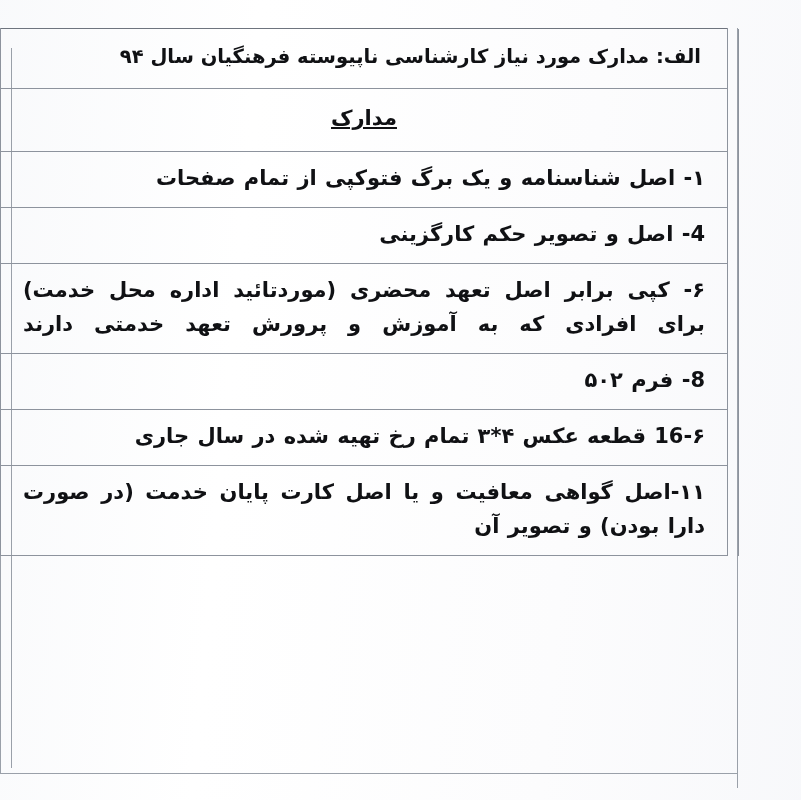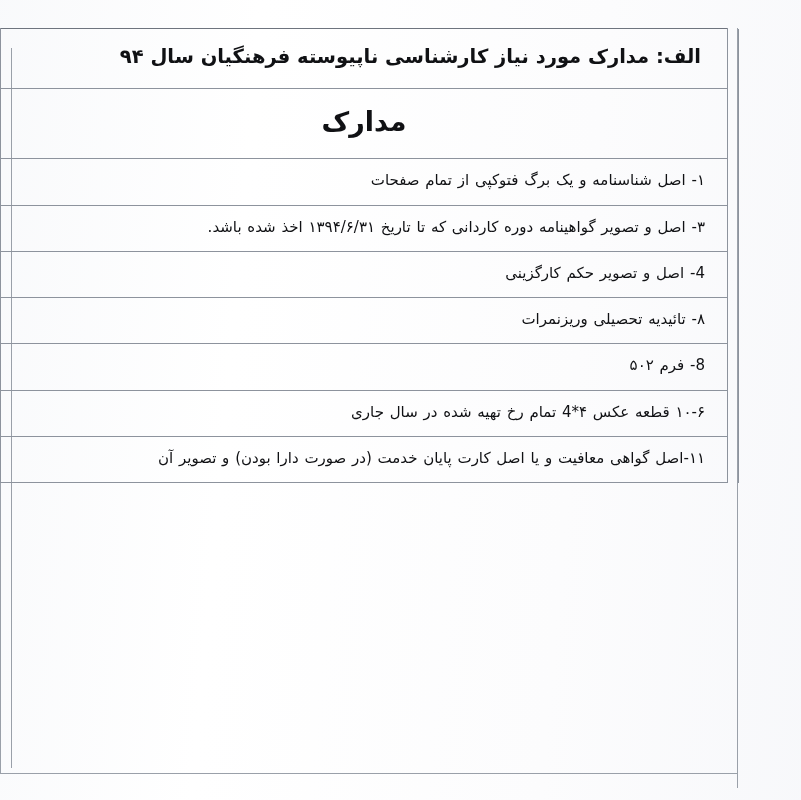--- a/index.html
+++ b/index.html
@@ -76,30 +76,31 @@
     font-size: 19.5px;
     font-weight: bold;
     line-height: 1.5;
     letter-spacing: -0.2px;
     padding: 9px 14px 11px 8px;
     text-align: right;
     white-space: nowrap;
   }
 
   .col-header {
-    font-size: 27px;
+    font-size: 21px;
     font-weight: bold;
     text-align: center;
     padding: 13px 0 15px 0;
     letter-spacing: 0.3px;
+    text-decoration: underline;
   }
 
   .item-text {
-    font-size: 15px;
-    font-weight: normal;
+    font-size: 21px;
+    font-weight: bold;
     line-height: 1.62;
     text-align: justify;
     text-align-last: justify;
     letter-spacing: -0.1px;
     word-spacing: 1px;
     padding: 5px 10px 6px 10px;
     direction: rtl;
   }
   .item-text.single {
     text-align-last: right;
@@ -173,55 +174,49 @@
       </tr>
 
       <tr>
         <td class="margin-cell"></td>
         <td class="body-cell">
           <div class="item-text single">۱- اصل شناسنامه و یک برگ فتوکپی  از تمام صفحات</div>
         </td>
       </tr>
 
 
-      <tr>
-        <td class="margin-cell"></td>
-        <td class="body-cell">
-          <div class="item-text single">۳- اصل و تصویر گواهینامه دوره کاردانی   که تا تاریخ ۱۳۹۴/۶/۳۱ اخذ شده باشد.</div>
-        </td>
-      </tr>
 
 
       <tr>
         <td class="margin-cell"></td>
         <td class="body-cell">
           <div class="item-text single">4- اصل و تصویر حکم کارگزینی</div>
         </td>
       </tr>
 
-
-
-      <tr>
-        <td class="margin-cell"></td>
-        <td class="body-cell">
-          <div class="item-text single">۸- تائیدیه  تحصیلی  وریزنمرات</div>
-        </td>
-      </tr>
+      <tr>
+        <td class="margin-cell"></td>
+        <td class="body-cell">
+          <div class="item-text">۶- کپی برابر اصل تعهد محضری (موردتائید اداره محل  خدمت) برای افرادی که به آموزش و پرورش تعهد خدمتی دارند</div>
+        </td>
+      </tr>
+
+
 
       <tr>
         <td class="margin-cell"></td>
         <td class="body-cell">
           <div class="item-text single">8- فرم ۵۰۲</div>
         </td>
       </tr>
 
       <tr>
         <td class="margin-cell"></td>
         <td class="body-cell">
-          <div class="item-text single">۱۰-۶ قطعه عکس ۴*4 تمام رخ تهیه شده در سال جاری</div>
+          <div class="item-text single">16-۶ قطعه عکس ۴*۳ تمام رخ تهیه شده در سال جاری</div>
         </td>
       </tr>
 
       <tr>
         <td class="margin-cell"></td>
         <td class="body-cell">
           <div class="item-text single">۱۱-اصل گواهی معافیت و یا اصل کارت پایان خدمت (در صورت دارا بودن) و تصویر آن</div>
         </td>
       </tr>
 

